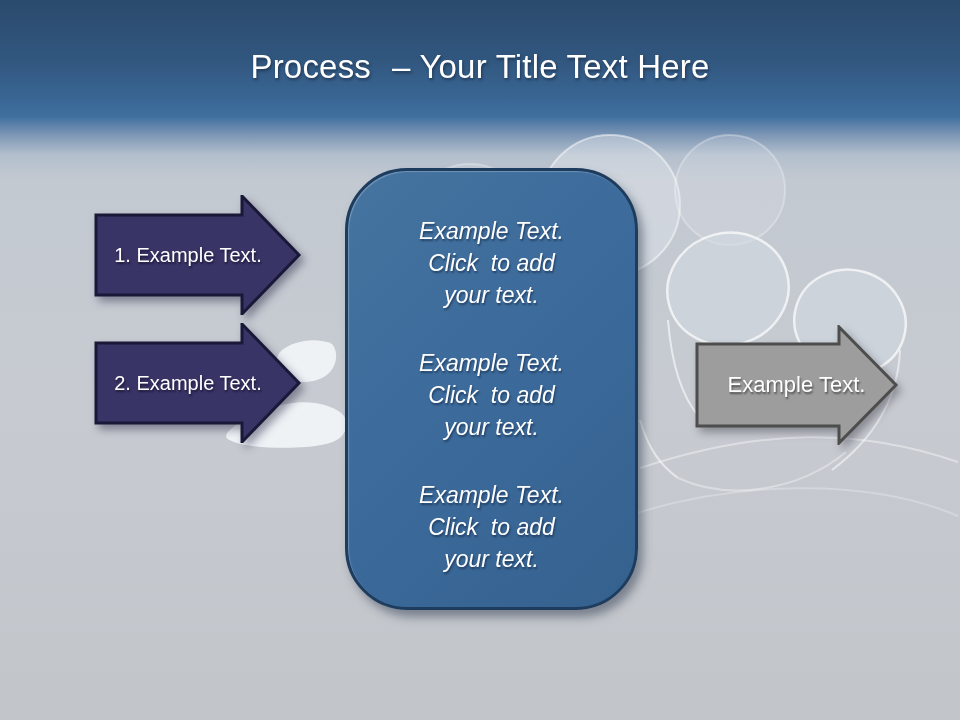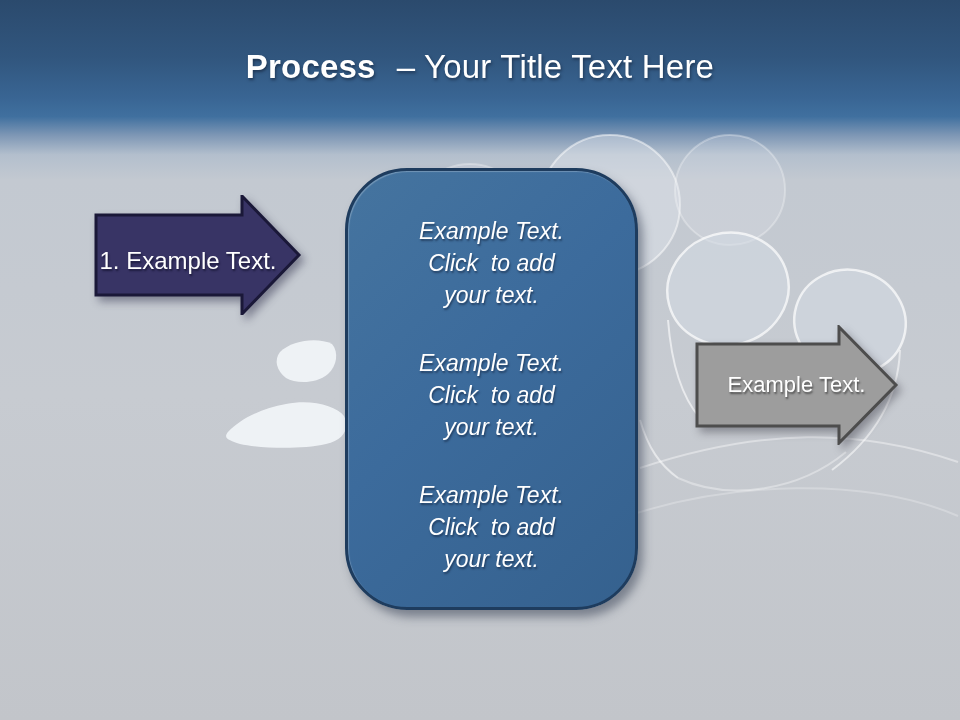--- a/index.html
+++ b/index.html
@@ -23,31 +23,31 @@
   }
   .decor{position:absolute;left:0;top:0;width:960px;height:720px;}
 
   
   .title{
     position:absolute;top:47px;left:0;width:100%;
     text-align:center;color:#ffffff;font-size:33px;line-height:40px;
     text-shadow:1px 2px 3px rgba(15,25,45,.55);
     letter-spacing:.2px;
   }
-  .title .emph{font-weight:bold;text-align:right;}
+  .title .emph{font-weight:normal;text-align:right;}
   .title .rest{font-weight:normal;margin-left:21px;}
 
   
   .step{position:absolute;left:93px;width:210px;height:120px;}
   .step svg{position:absolute;left:0;top:0;display:block;
     filter:drop-shadow(4px 5px 4px rgba(35,35,65,.45));}
   .step-label{
-    position:absolute;left:0;top:6px;width:190px;height:120px;
+    position:absolute;left:0;top:0;width:190px;height:120px;
     display:flex;align-items:center;justify-content:center;
-    color:#ffffff;font-size:24px;
+    color:#ffffff;font-size:20px;
     text-shadow:1px 2px 2px rgba(10,10,35,.6);
   }
 
   
   .panel{
     position:absolute;left:345px;top:168px;width:293px;height:442px;
     box-sizing:border-box;border:3px solid #1e3c5e;border-radius:62px;
     background:linear-gradient(135deg,#45749f 0%,#3c6b9c 45%,#35618e 100%);
     box-shadow:5px 7px 10px rgba(50,60,80,.5), inset 1px 1px 1px rgba(255,255,255,.25);
     display:flex;flex-direction:column;justify-content:center;
@@ -102,20 +102,26 @@
     <span class="emph">Process</span><span class="rest">– Your Title Text Here</span>
   </div>
 
   <div class="step" style="top:195px">
     <svg viewBox="0 0 210 120" width="210" height="120">
       <polygon points="3,20 149,20 149,1 206,60 149,119 149,100 3,100" stroke-width="3" stroke-linejoin="miter" fill="#383465" stroke="#1a1838"></polygon>
     </svg>
     <div class="step-label">1. Example Text.</div>
   </div>
 
+  <div class="step" style="top:323px">
+    <svg viewBox="0 0 210 120" width="210" height="120">
+      <polygon points="3,20 149,20 149,1 206,60 149,119 149,100 3,100" stroke-width="3" stroke-linejoin="miter" fill="#383465" stroke="#1a1838"></polygon>
+    </svg>
+    <div class="step-label">2. Example Text.</div>
+  </div>
 
 
   <div class="panel">
     <div class="panel-block">
       <div class="panel-line">Example Text.</div>
       <div class="panel-line">Click  to add</div>
       <div class="panel-line">your text.</div>
     </div>
     <div class="panel-block">
       <div class="panel-line">Example Text.</div>

